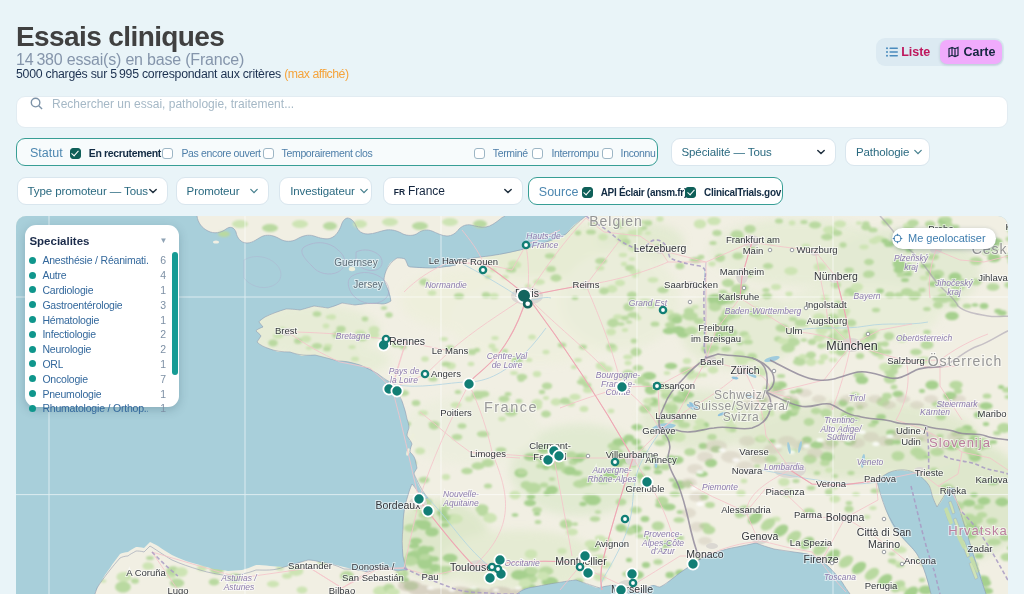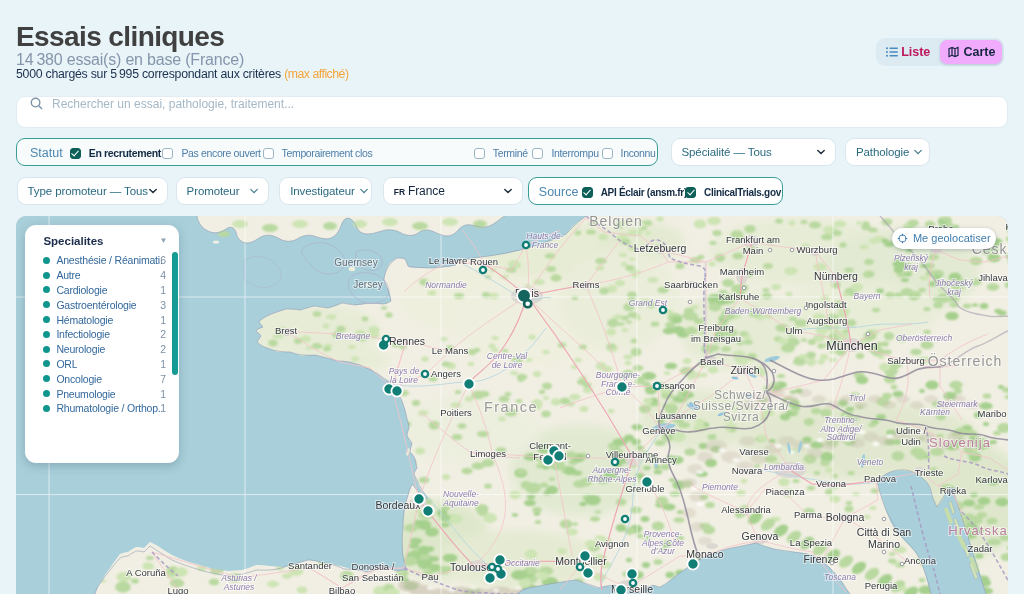--- a/index.html
+++ b/index.html
@@ -24,29 +24,29 @@
 .chev{width:8px;height:8px;flex:none}
 .cbrow{display:flex;align-items:center;position:absolute;height:28px}
 .cb{width:11px;height:11px;border:1.4px solid #9db6c5;border-radius:3px;background:#fff;flex:none}
 .cb.on{background:#0e5f58;border-color:#0e5f58;position:relative}
 .cb.on:after{content:"";position:absolute;left:2.6px;top:0.4px;width:3px;height:6px;border:solid #fff;border-width:0 1.7px 1.7px 0;transform:rotate(42deg)}
 .cblab{margin-left:8px;font-size:10.5px;letter-spacing:-0.35px;color:#4d7ea8;white-space:nowrap}
 .cblab.dark{color:#132c44;font-weight:bold}
 .src .cblab{font-size:10px;letter-spacing:-0.3px}
 .gl{font-size:12.5px;color:#4d87b0;top:6px}
 .map{left:16px;top:216px;width:992px;height:378px;border-radius:10px 10px 0 0;overflow:hidden;background:#a8cfda}
-.legend{left:9.4px;top:9px;width:154px;height:238px;background:#fff;border-radius:11px;box-shadow:0 3px 10px rgba(40,70,90,.25);padding:10px 0 0 18px}
+.legend{left:9.4px;top:9px;width:154px;height:182px;background:#fff;border-radius:11px;box-shadow:0 3px 10px rgba(40,70,90,.25);padding:10px 0 0 4px}
 .legend .lt{font-size:11.5px;font-weight:bold;color:#1b2b4a}
 .legend .lchev{position:absolute;right:12px;top:11px;color:#8fa3b5;font-size:8px}
 .litem{display:flex;align-items:center;height:14.8px;font-size:10.5px;letter-spacing:-0.2px}
 .litem .dot{width:7px;height:7px;border-radius:50%;background:#0f968c;margin-right:6px;flex:none}
 .litem .ln{color:#33689c;white-space:nowrap;overflow:hidden;max-width:106px}
 .litem .lc{position:absolute;right:13.4px;color:#7d90a5}
 .lscroll{position:absolute;left:146.8px;top:27px;width:6px;height:123px;border-radius:3px;background:#169b94}
-.geob{left:876px;top:11.5px;width:103.5px;height:21px;background:#fff;border-radius:11px;box-shadow:0 1px 4px rgba(40,70,90,.3);display:flex;align-items:center;justify-content:center;font-size:11px;color:#3f7dae}
+.geob{left:876px;top:11.5px;width:103.5px;height:21px;background:#fff;border-radius:11px;box-shadow:0 1px 4px rgba(40,70,90,.3);display:flex;align-items:center;justify-content:flex-start;font-size:11px;color:#3f7dae}
 </style>
 </head>
 <body>
 <h1 class="abs title">Essais cliniques</h1>
 <div class="abs sub">14 380 essai(s) en base (France)</div>
 <div class="abs line3">5000 chargés sur 5 995 correspondant aux critères <span class="orange" style="letter-spacing:-0.5px">(max affiché)</span></div>
 <div class="abs toggle">
   <div class="liste"><svg width="12" height="10" viewBox="0 0 12 10" style="vertical-align:-1px">
         <g fill="#4a8bbd">
           <circle cx="1" cy="1.2" r="1"></circle>

